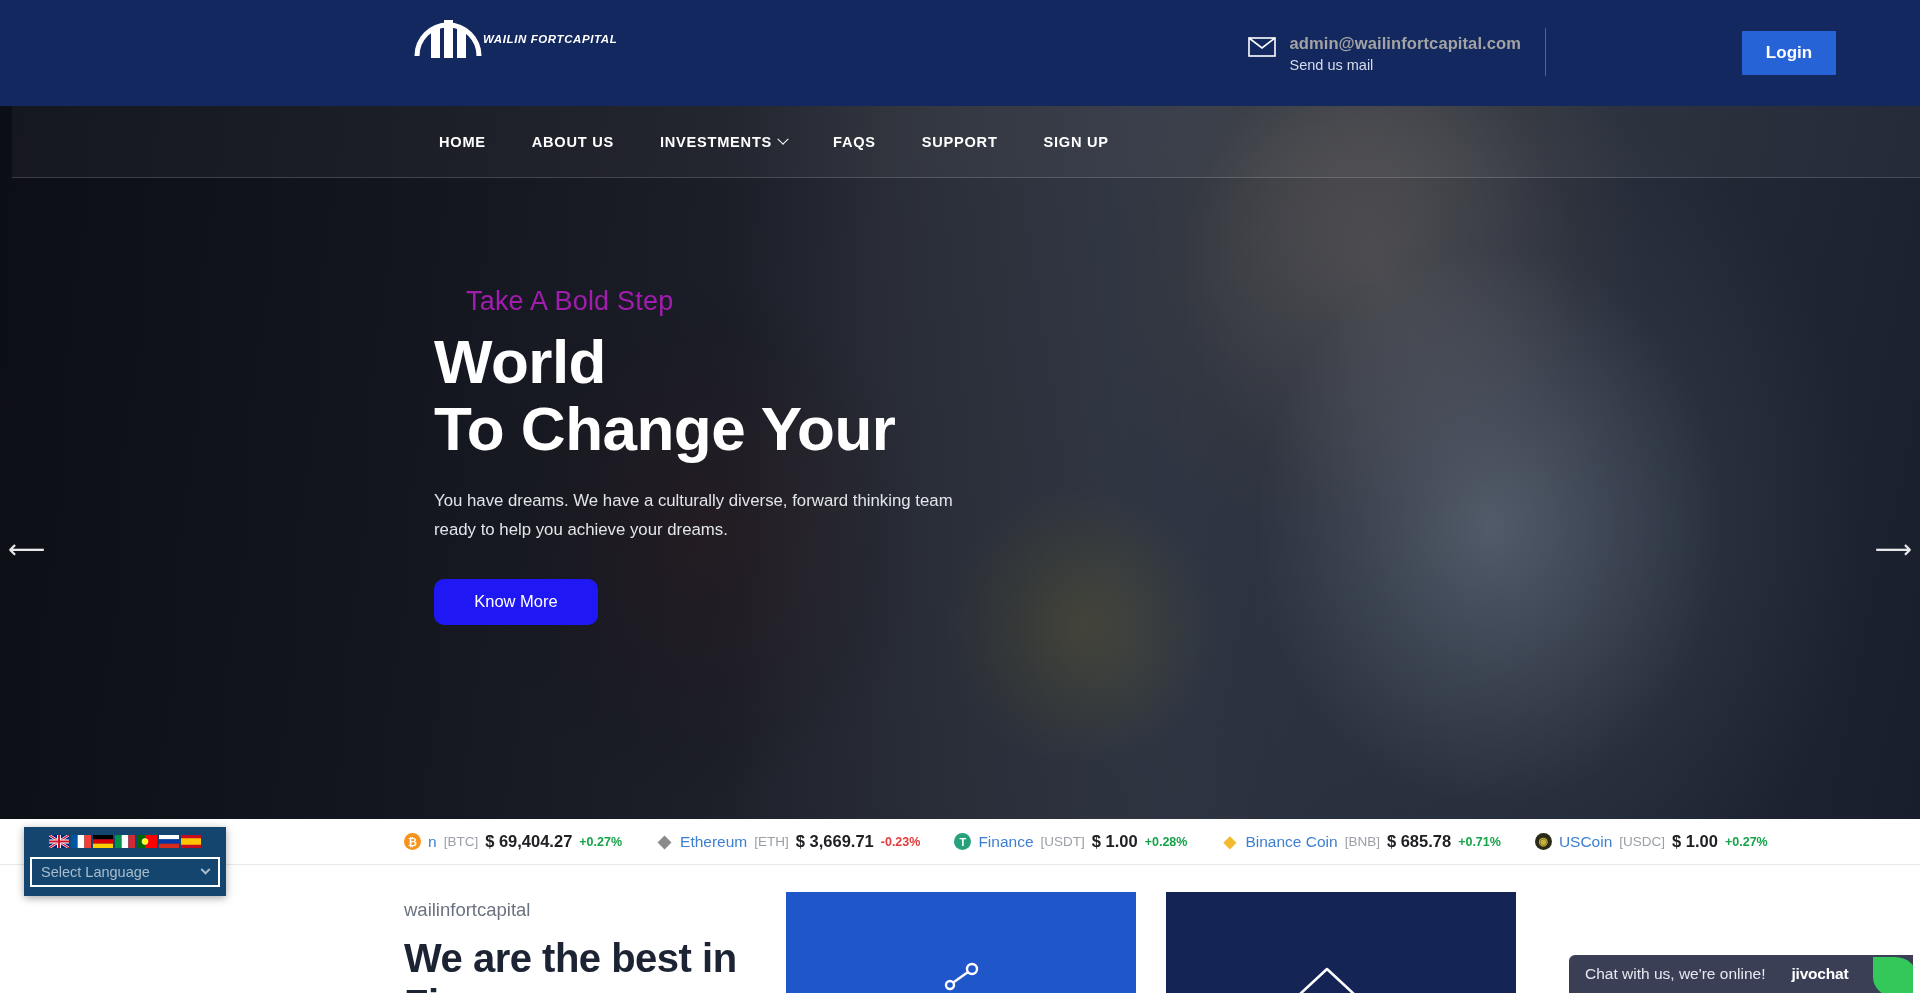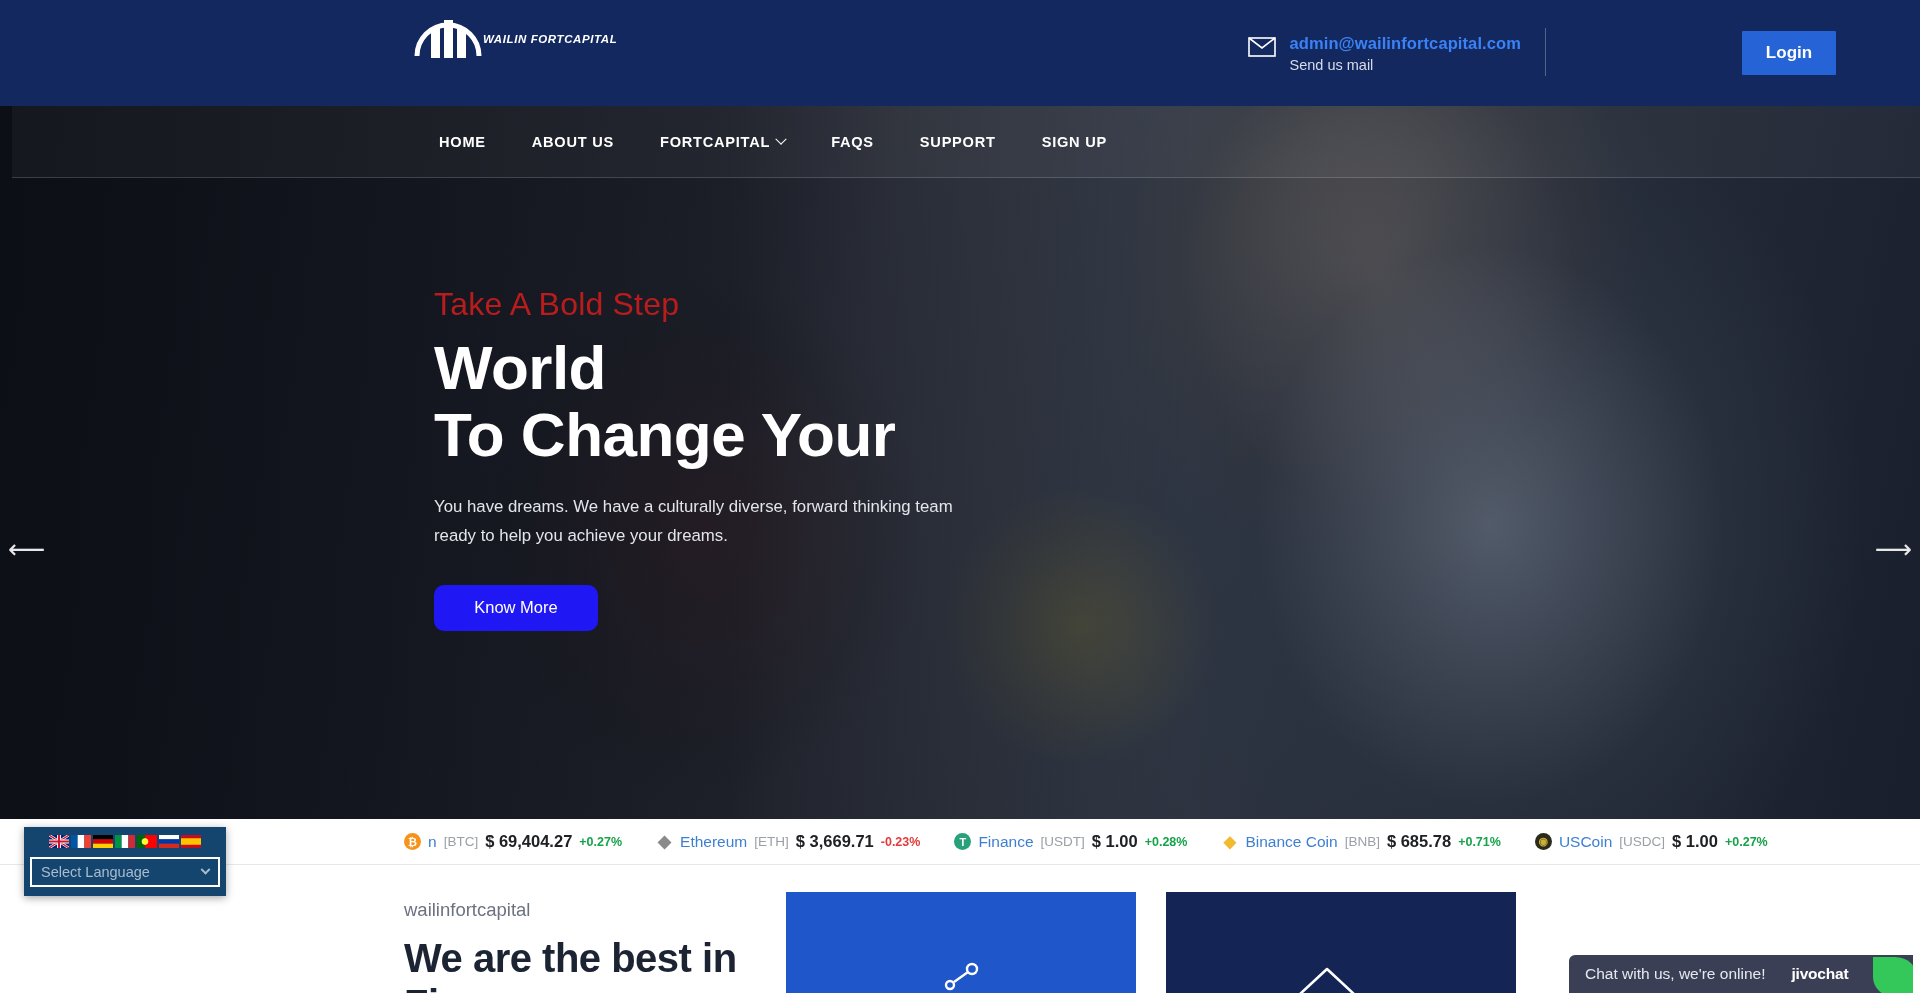--- a/index.html
+++ b/index.html
@@ -23,21 +23,21 @@
   .logo-mark { width: 70px; height: 52px; position: relative; }
   .logo-text {
     margin-top: 5px; color: #ffffff; font-size: 11.5px; font-weight: bold;
     font-style: italic; letter-spacing: 0.6px; white-space: nowrap;
   }
   .contact-block {
     position: absolute; right: 399px; top: 33px;
     display: flex; align-items: flex-start; gap: 14px;
   }
   .mail-icon { margin-top: 4px; }
-  .contact-email { color: #3b82f6; font-size: 16.5px; font-weight: bold; line-height: 1.25; letter-spacing: .1px;}
+  .contact-email { color: #a3a3a3; font-size: 16.5px; font-weight: bold; line-height: 1.25; letter-spacing: .1px;}
   .contact-sub { color: #d7dcea; font-size: 14.5px; margin-top: 3px; }
   .divider-v {
     position: absolute; right: 374px; top: 28px;
     width: 1px; height: 48px; background: rgba(255,255,255,.28);
   }
   .login-btn {
     position: absolute; right: 84px; top: 31px;
     width: 94px; height: 44px; background: #2563d6; border: none;
     color: #ffffff; font-size: 17px; font-weight: 600;
     display: flex; align-items: center; justify-content: center;
@@ -74,21 +74,21 @@
     padding: 0 23px; cursor: pointer; display: flex; align-items: center; gap: 7px;
     white-space: nowrap;
   }
   .chev {
     display: inline-block; width: 8px; height: 8px;
     border-right: 1.6px solid #ffffff; border-bottom: 1.6px solid #ffffff;
     transform: rotate(45deg) translate(-2px,-2px);
   }
   .hero-content { position: absolute; left: 434px; top: 180px; width: 560px; }
   .hero-kicker {
-    color: #b91c1c; font-size: 32px; font-weight: 300; letter-spacing: .2px;
+    color: #a21caf; font-size: 27px; font-weight: 300; letter-spacing: .2px; margin-left: 32px;
   }
   .hero-title {
     color: #ffffff; font-size: 62px; font-weight: bold; line-height: 1.08;
     margin-top: 12px; letter-spacing: -.5px;
   }
   .hero-para {
     color: #e2e5ea; font-size: 16.8px; line-height: 1.72; margin-top: 24px;
     max-width: 540px;
   }
   .know-more {
@@ -210,21 +210,21 @@
 
     <div class="navbar">
       <div class="nav-list">
         <div class="nav-item">
           <span>HOME</span>
         </div>
         <div class="nav-item">
           <span>ABOUT US</span>
         </div>
         <div class="nav-item">
-          <span>FORTCAPITAL</span>
+          <span>INVESTMENTS</span>
           <i class="chev"></i>
         </div>
         <div class="nav-item">
           <span>FAQS</span>
         </div>
         <div class="nav-item">
           <span>SUPPORT</span>
         </div>
         <div class="nav-item">
           <span>SIGN UP</span>

